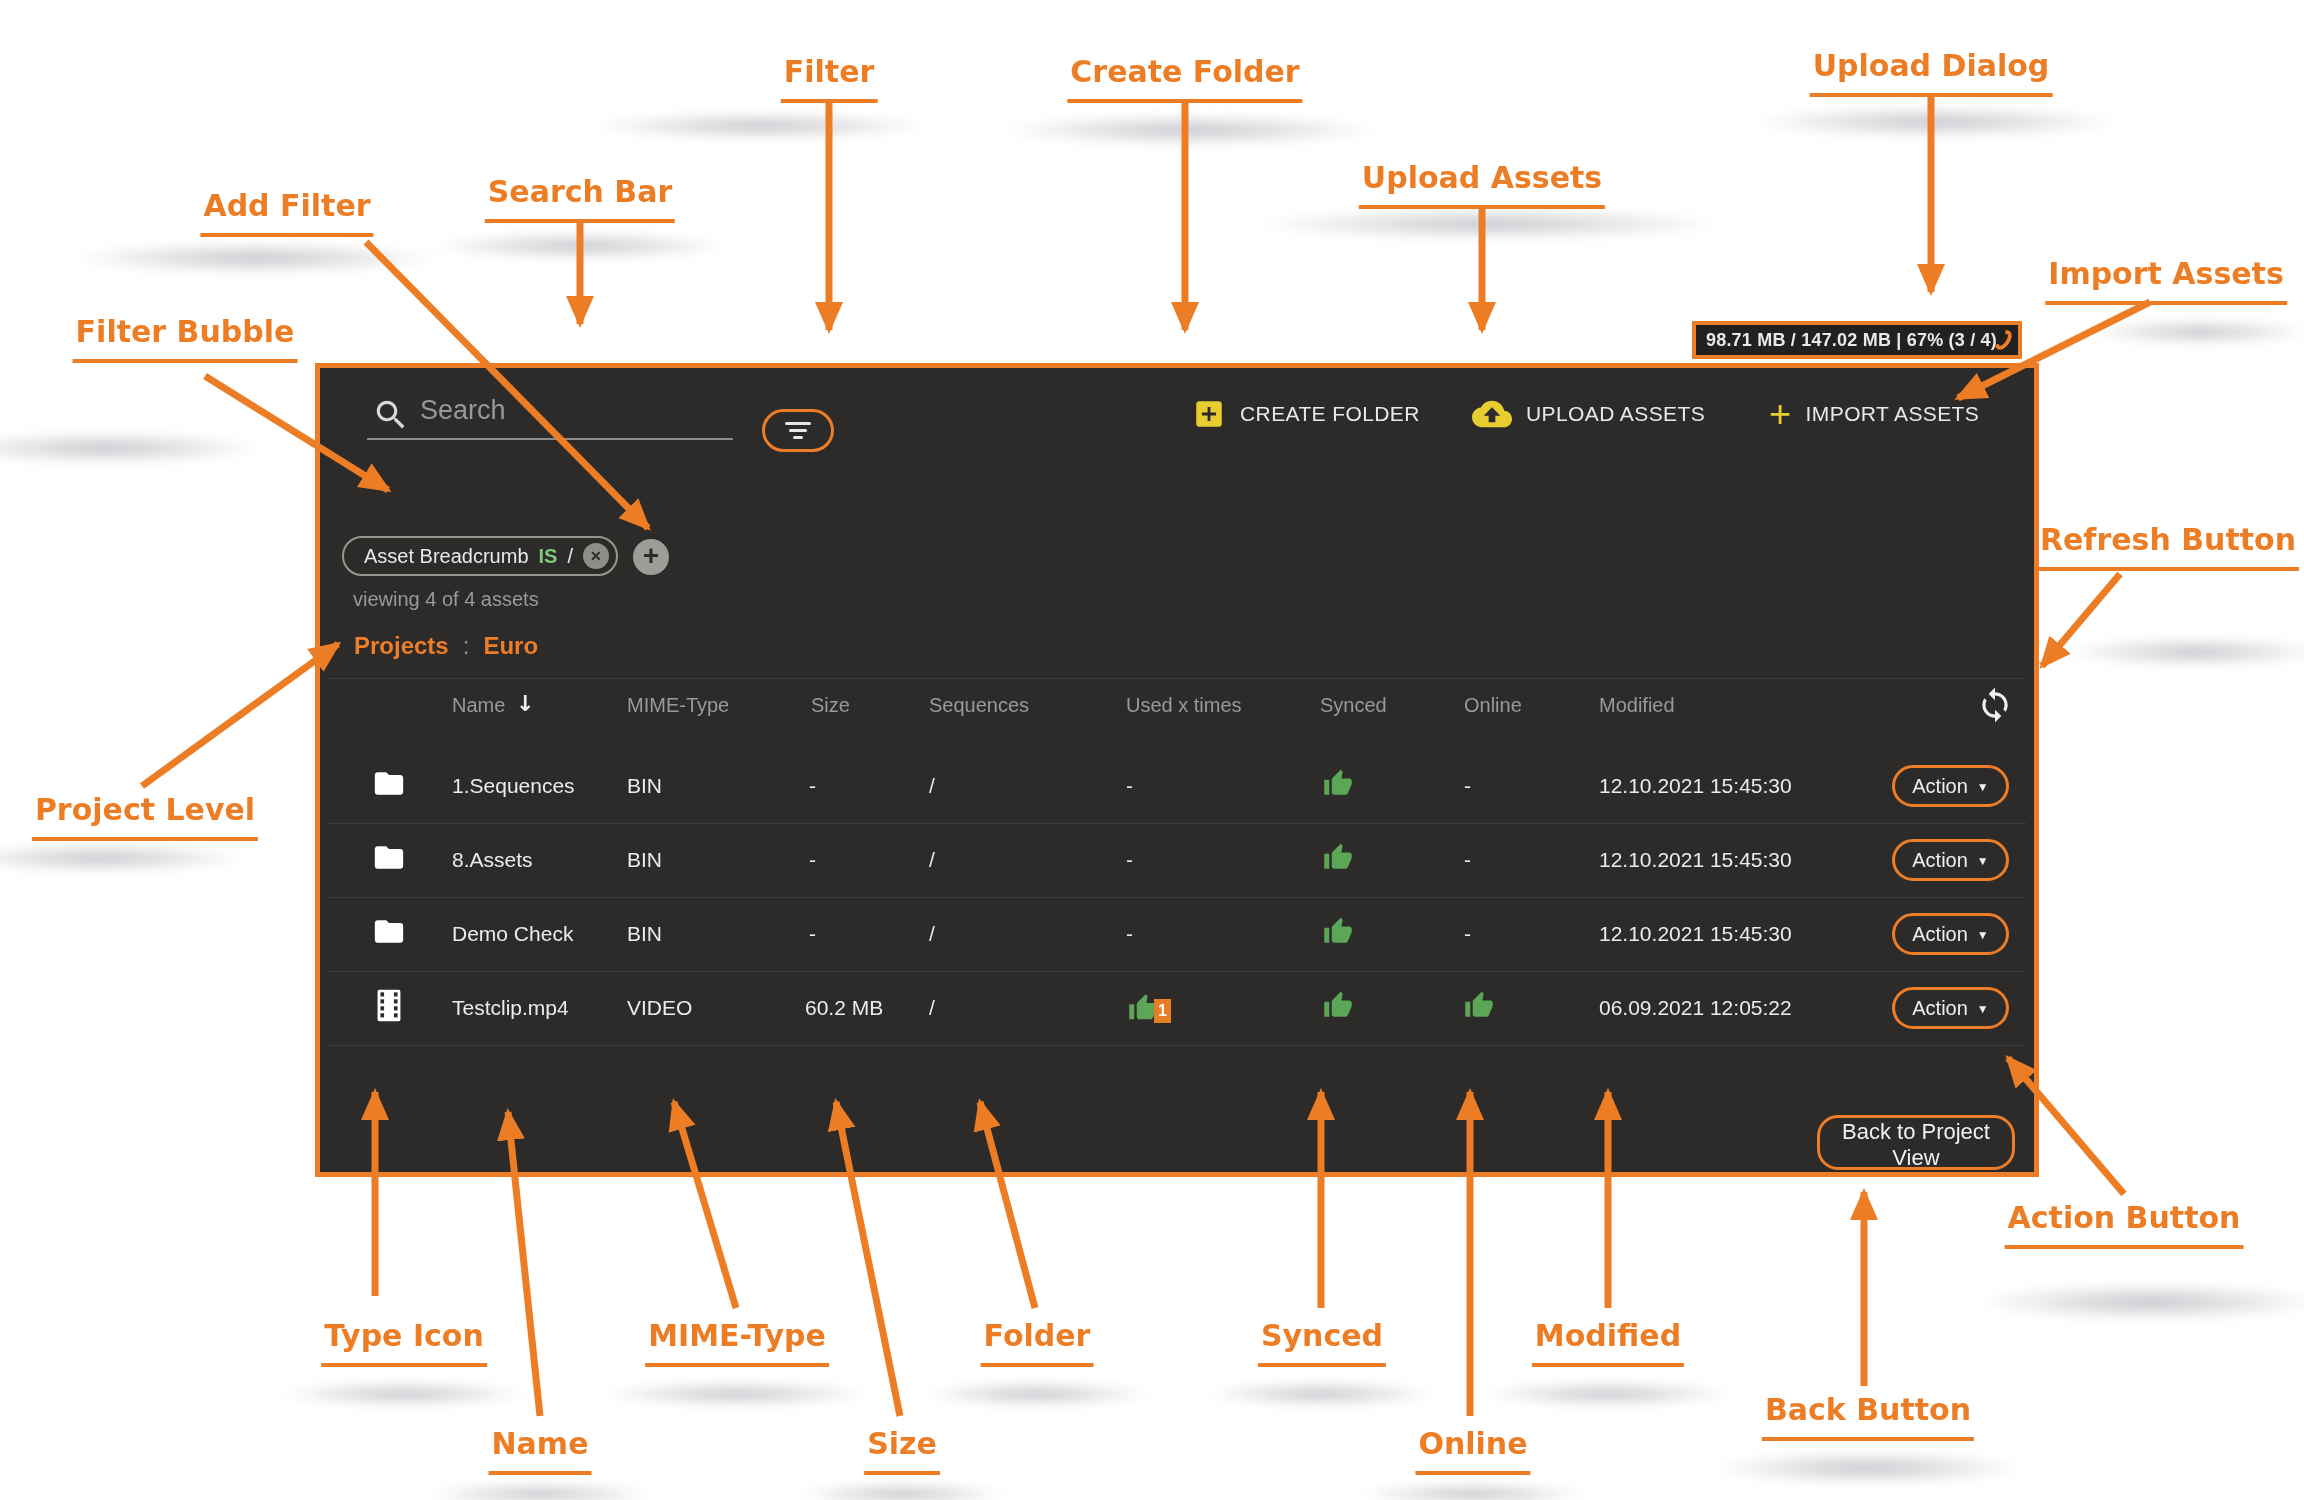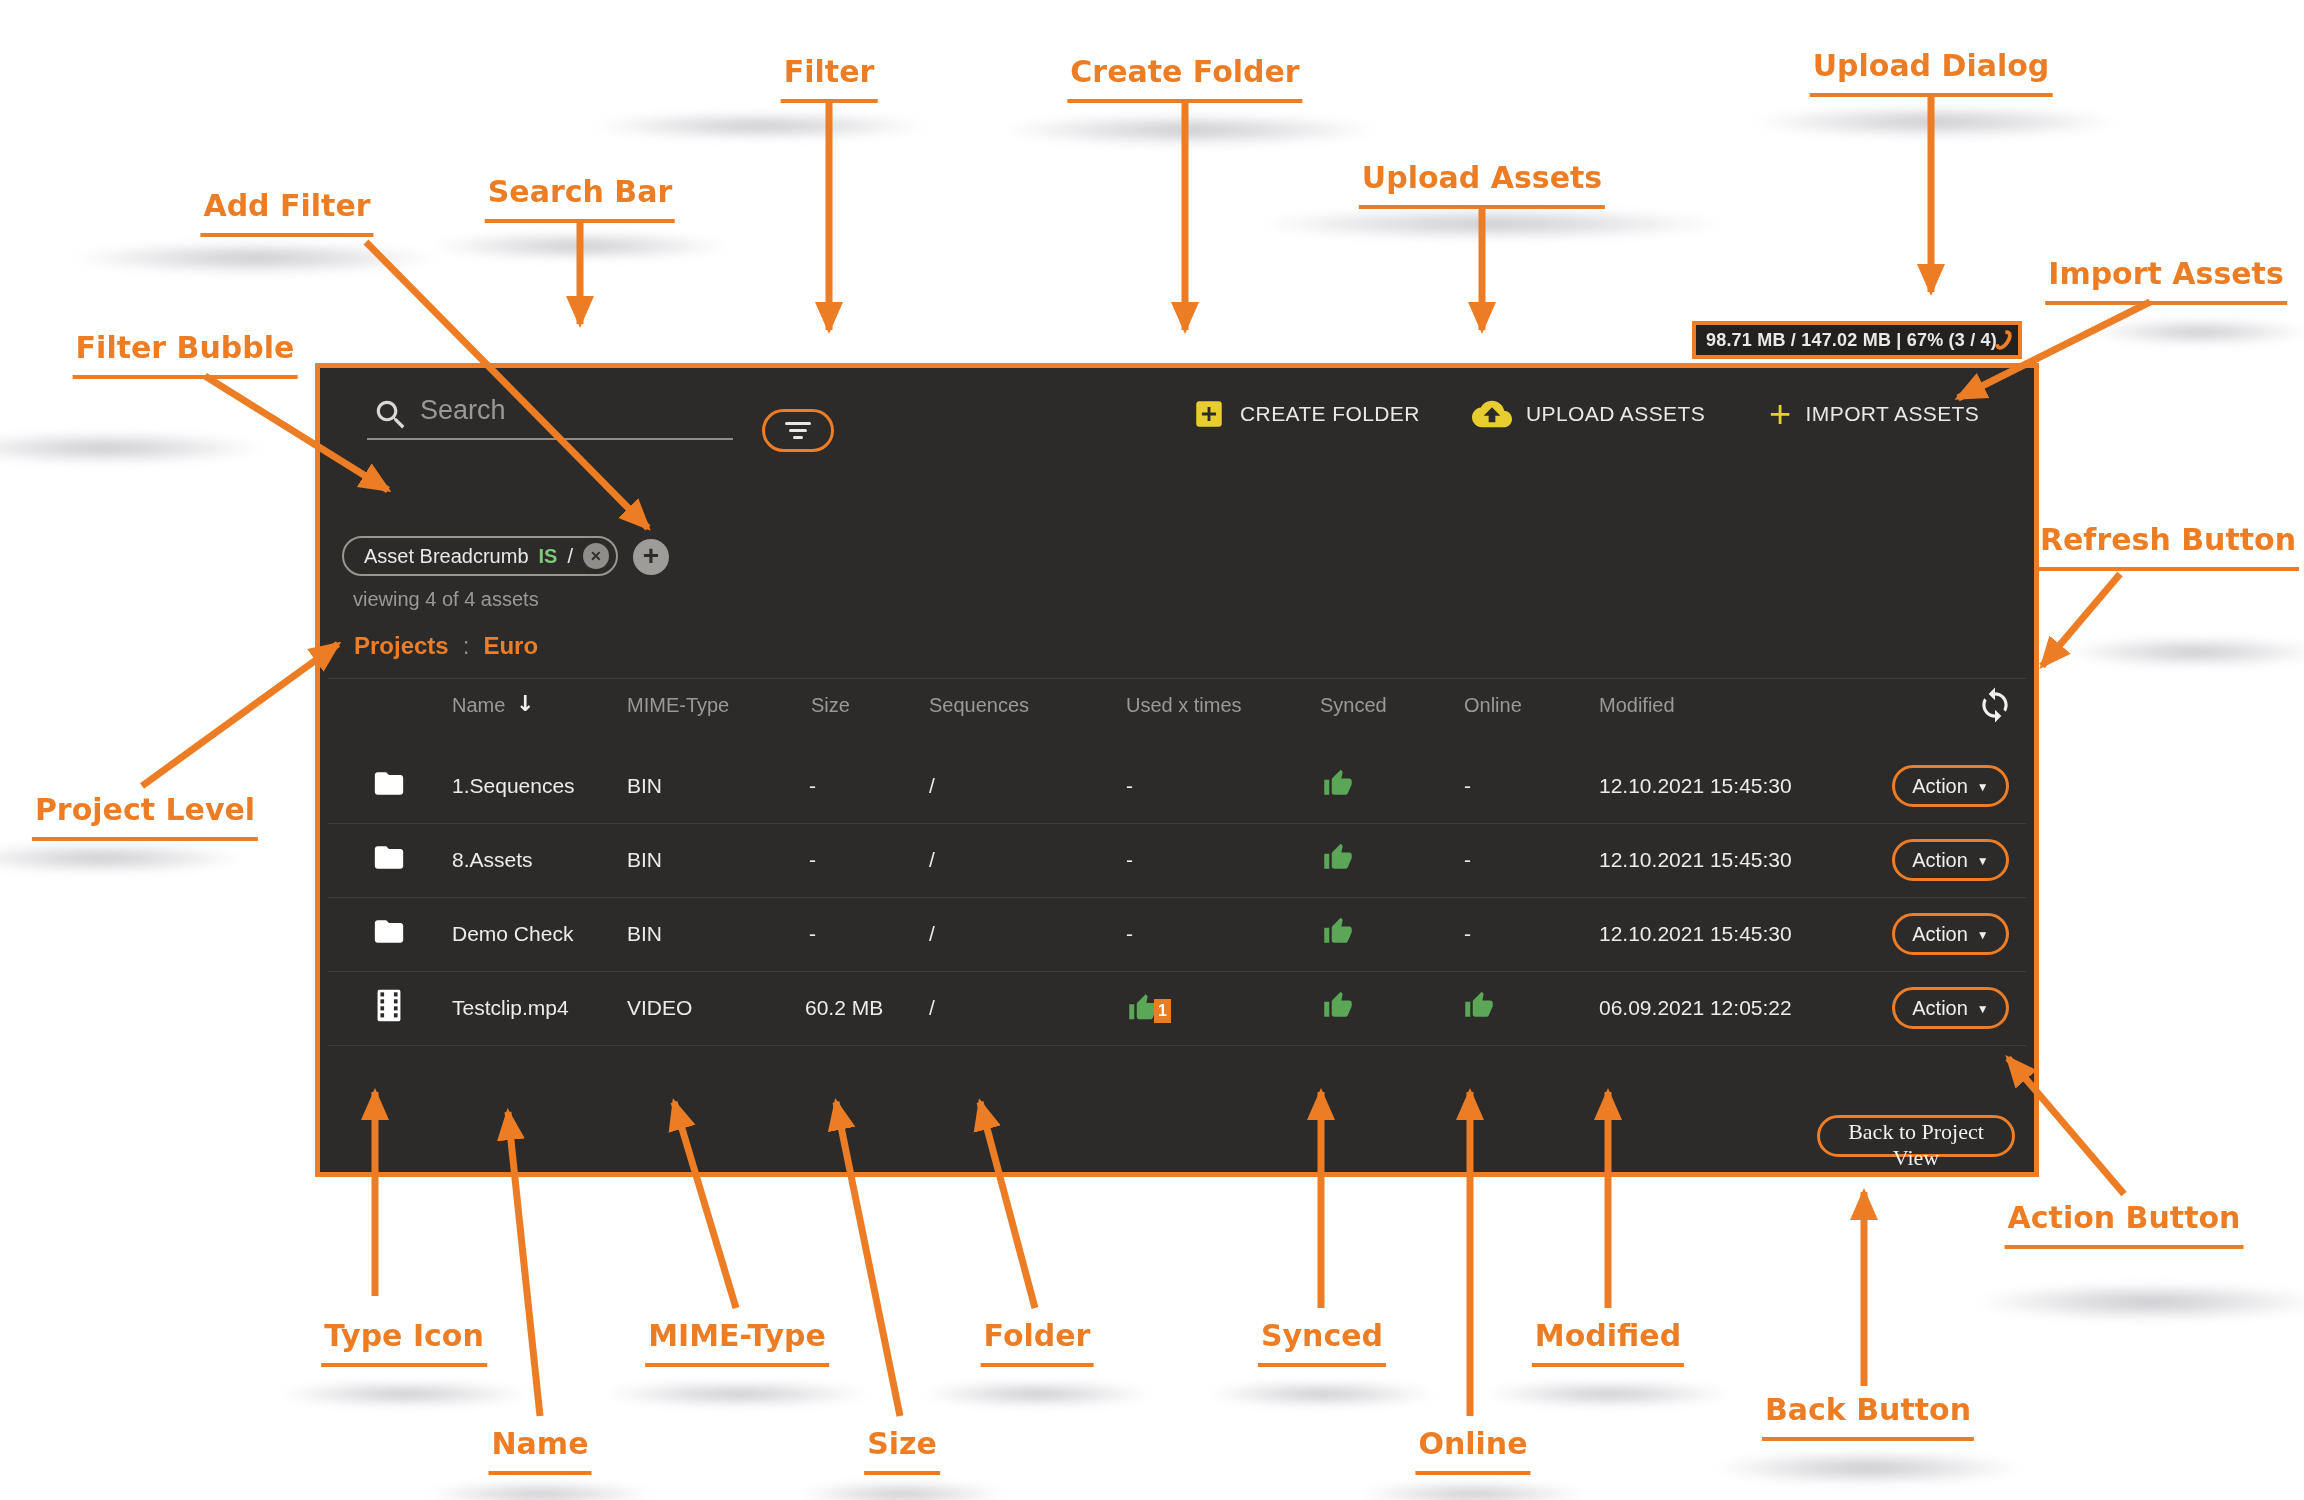--- a/index.html
+++ b/index.html
@@ -58,22 +58,22 @@
   .icon-cell{left:52px;}
   .thumb{width:30px;height:30px;fill:#5BA757;}
   .usedwrap{display:inline-flex;align-items:flex-end;}
   .countbadge{width:17px;height:24px;background:#E87E23;color:#fff;font-size:16px;font-weight:700;
               display:flex;align-items:center;justify-content:center;margin-left:-4px;}
   .action-btn{position:absolute;left:1572px;width:117px;height:42px;border:3px solid #ED7D26;border-radius:21px;
               background:transparent;color:#efefef;font-size:20px;font-family:"Liberation Sans",sans-serif;
               display:flex;align-items:center;justify-content:center;gap:9px;cursor:pointer;}
   .caret{font-size:12px;transform:translateY(1px);}
   .refresh{position:absolute;left:1656px;top:318px;width:38px;height:38px;cursor:pointer;background:none;border:none;padding:0;}
-  .backbtn{position:absolute;left:1497px;top:747px;width:198px;height:42px;border:3px solid #ED7D26;border-radius:21px;
-           background:transparent;color:#f0f0f0;font-size:22px;font-family:Liberation Serif, serif;cursor:pointer;}
+  .backbtn{position:absolute;left:1497px;top:747px;width:198px;height:55px;border:3px solid #ED7D26;border-radius:21px;
+           background:transparent;color:#f0f0f0;font-size:22px;font-family:Liberation Sans, sans-serif;cursor:pointer;}
 </style>
 </head>
 <body>
 
 <div id="stage">
 
   <div class="blob" style="left:590px;top:112px;width:340px;height:28px"></div>
   <div class="blob" style="left:1000px;top:114px;width:380px;height:32px"></div>
   <div class="blob" style="left:1750px;top:106px;width:370px;height:32px"></div>
   <div class="blob" style="left:70px;top:242px;width:370px;height:32px"></div>
@@ -94,21 +94,21 @@
   <div class="blob" style="left:1713px;top:1451px;width:310px;height:34px"></div>
   <div class="blob" style="left:1975px;top:1283px;width:350px;height:38px"></div>
 
   <div class="lbl" style="left:829px;top:54px"><span>Filter</span></div>
   <div class="lbl" style="left:1185px;top:54px"><span>Create Folder</span></div>
   <div class="lbl" style="left:1931px;top:48px"><span>Upload Dialog</span></div>
   <div class="lbl" style="left:580px;top:174px"><span>Search Bar</span></div>
   <div class="lbl" style="left:1482px;top:160px"><span>Upload Assets</span></div>
   <div class="lbl" style="left:287px;top:188px"><span>Add Filter</span></div>
   <div class="lbl" style="left:2166px;top:256px"><span>Import Assets</span></div>
-  <div class="lbl" style="left:185px;top:330px"><span>Filter Bubble</span></div>
+  <div class="lbl" style="left:185px;top:314px"><span>Filter Bubble</span></div>
   <div class="lbl" style="left:2168px;top:522px"><span>Refresh Button</span></div>
   <div class="lbl" style="left:145px;top:792px"><span>Project Level</span></div>
   <div class="lbl" style="left:404px;top:1318px"><span>Type Icon</span></div>
   <div class="lbl" style="left:540px;top:1426px"><span>Name</span></div>
   <div class="lbl" style="left:737px;top:1318px"><span>MIME-Type</span></div>
   <div class="lbl" style="left:902px;top:1426px"><span>Size</span></div>
   <div class="lbl" style="left:1037px;top:1318px"><span>Folder</span></div>
   <div class="lbl" style="left:1322px;top:1318px"><span>Synced</span></div>
   <div class="lbl" style="left:1473px;top:1426px"><span>Online</span></div>
   <div class="lbl" style="left:1608px;top:1318px"><span>Modified</span></div>

